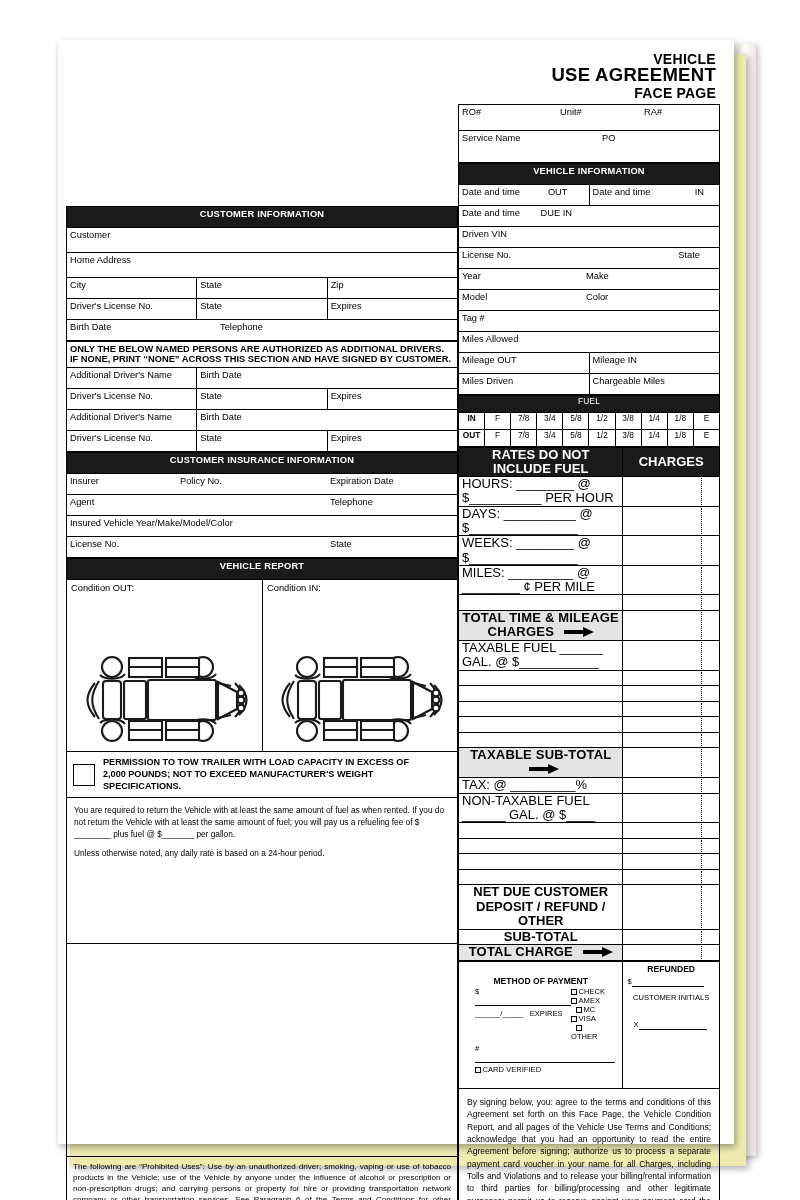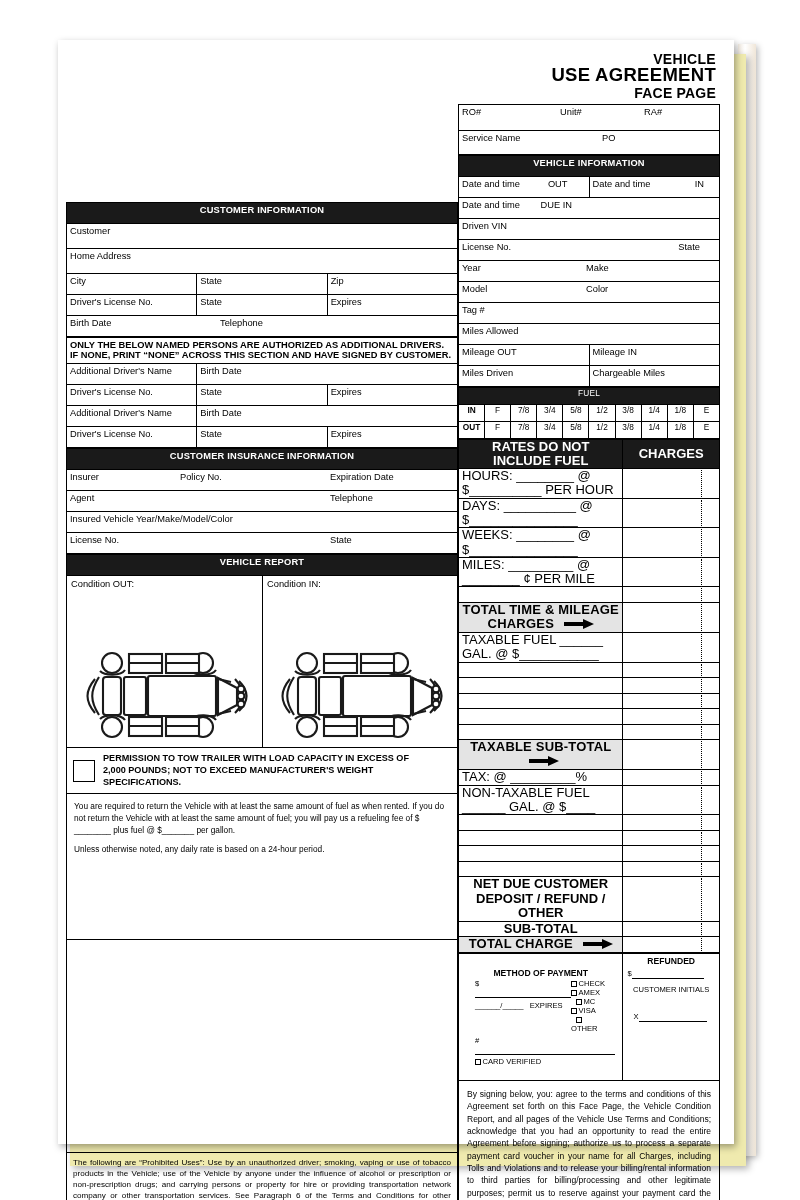--- a/index.html
+++ b/index.html
@@ -358,21 +358,21 @@
     <div class="colR">
 
       <table class="bx">
         <tbody>
             <tr>
               <td colspan="3" style="height:26px">
           <span style="display:inline-block;width:98px">RO#</span><span style="display:inline-block;width:84px">Unit#</span><span>RA#</span>
         </td>
             </tr>
         <tr>
-              <td colspan="3" style="height:24px">
+              <td colspan="3" style="height:32px">
           <span style="display:inline-block;width:140px">Service Name</span><span>PO</span>
         </td>
             </tr>
       </tbody>
         </table>
 
       <table class="bx" style="border-top:none">
         <tbody>
             <tr>
               <td class="band" colspan="2">VEHICLE INFORMATION</td>

